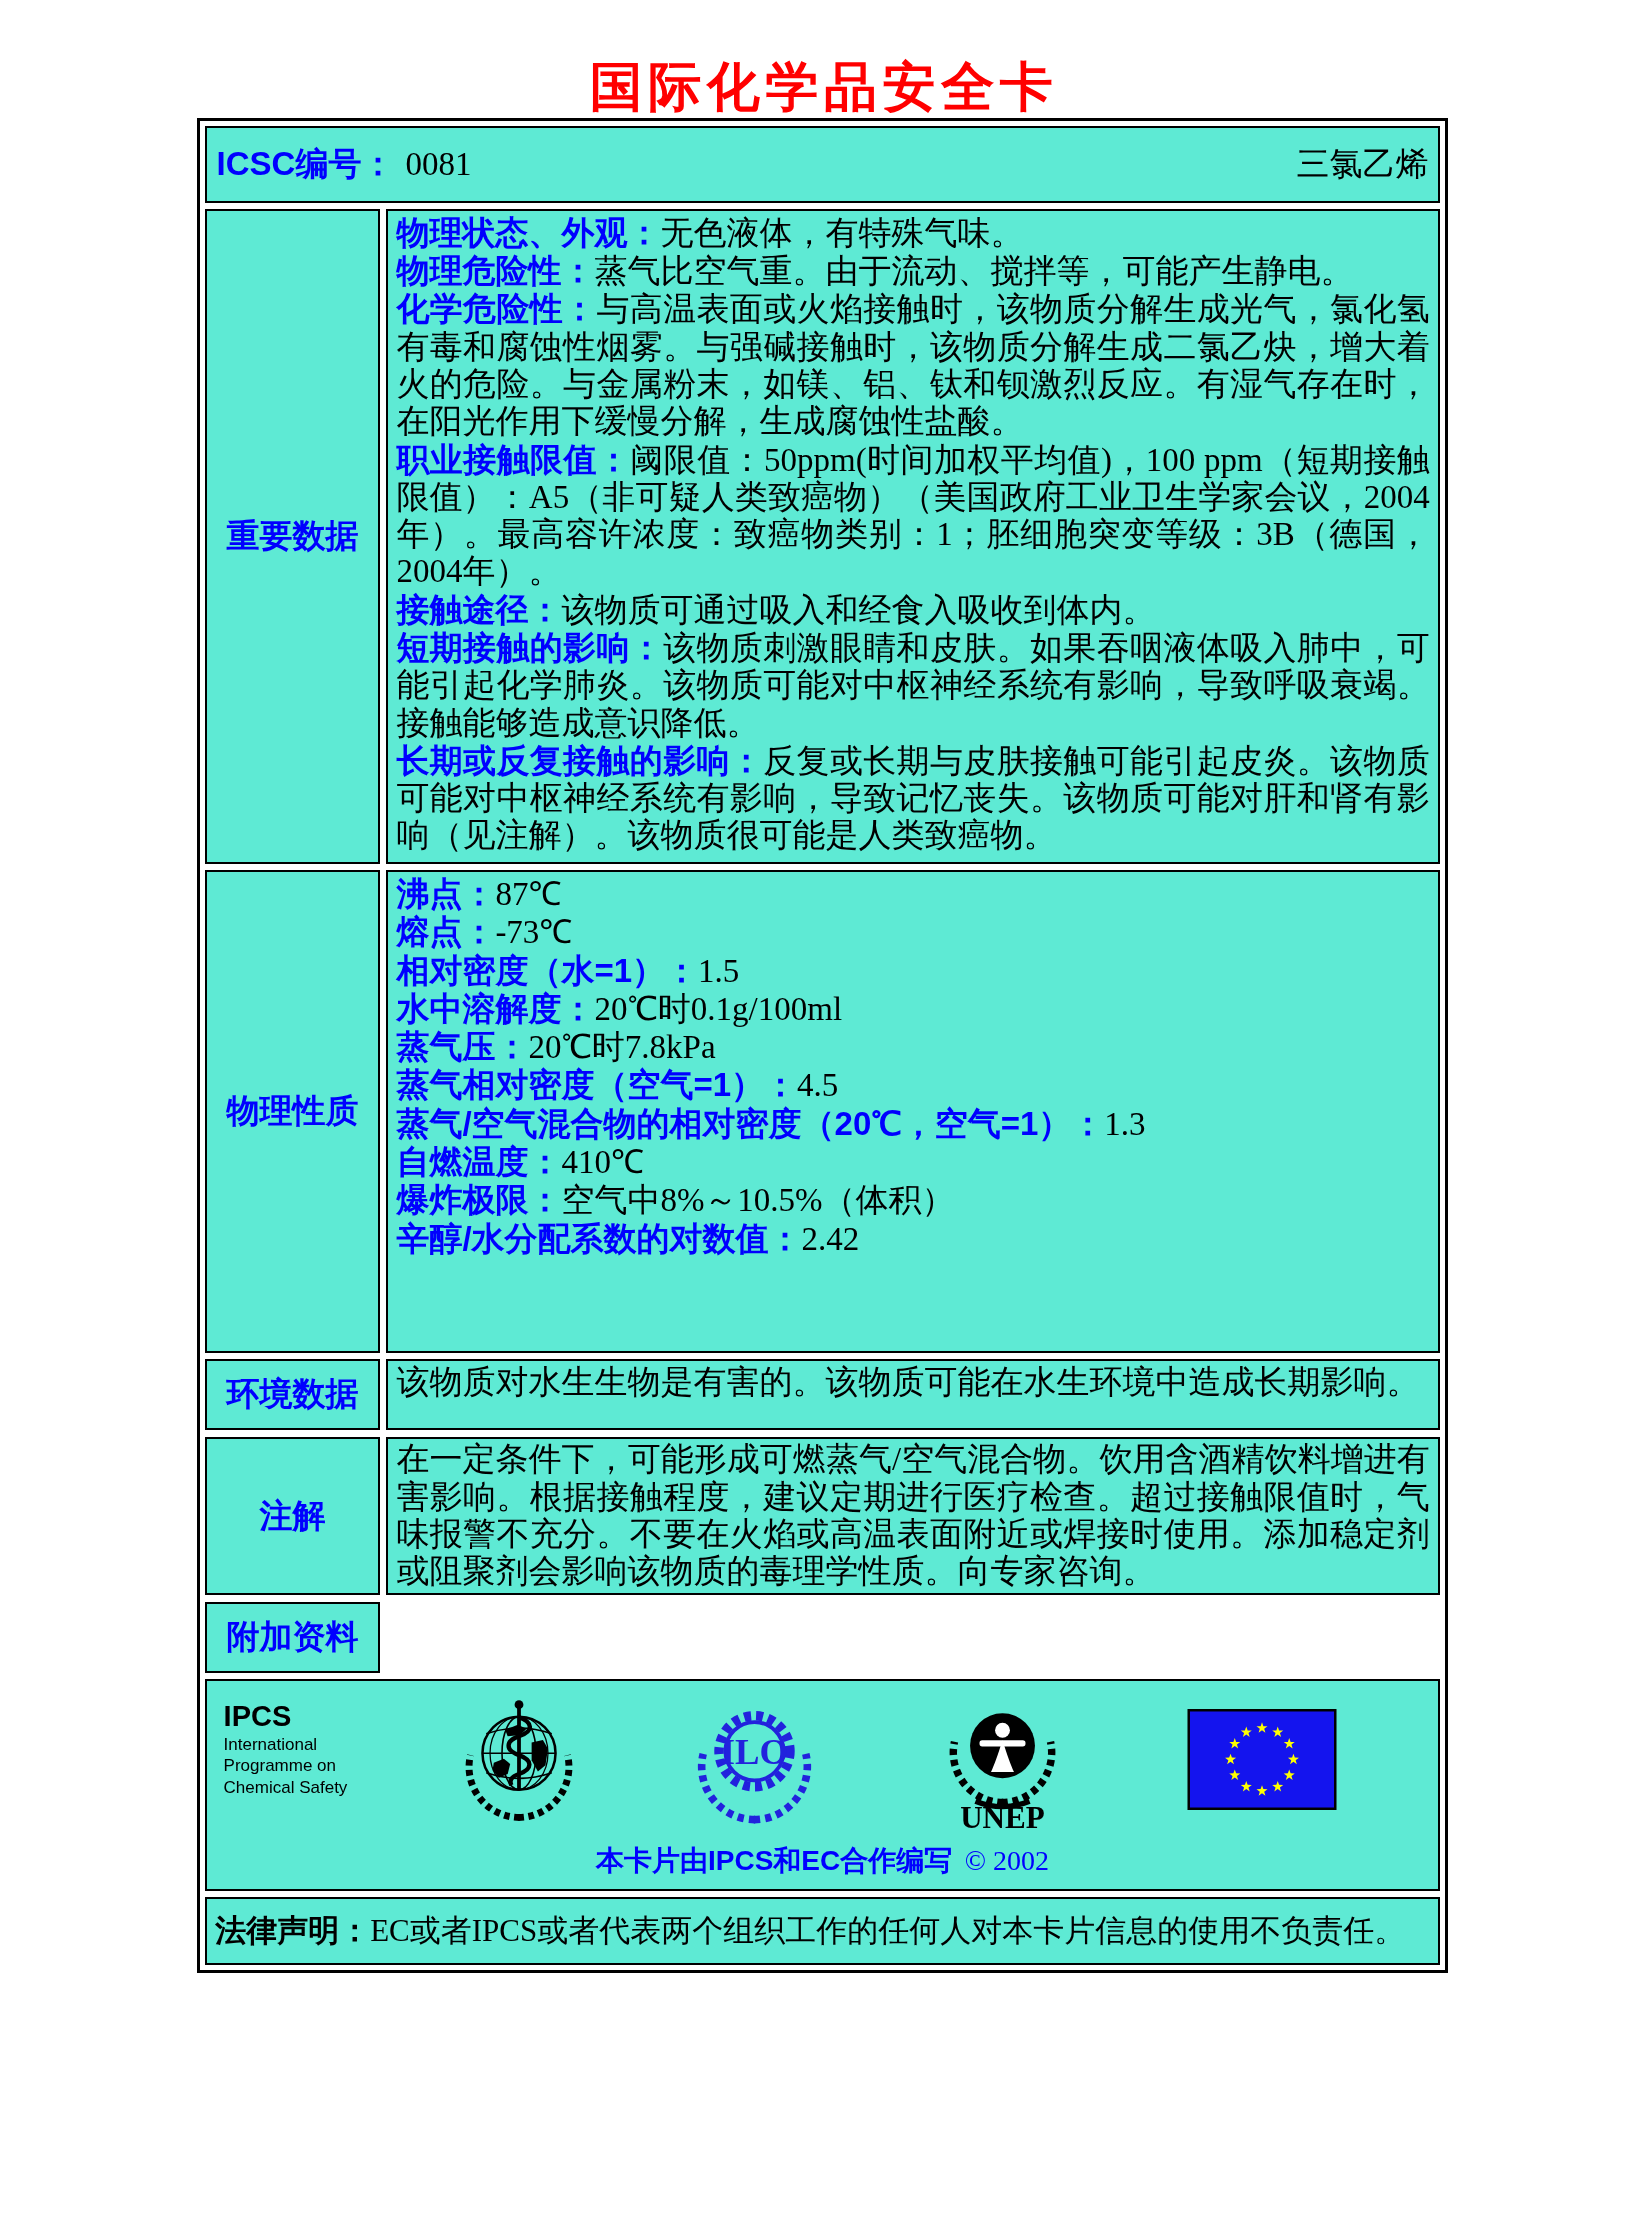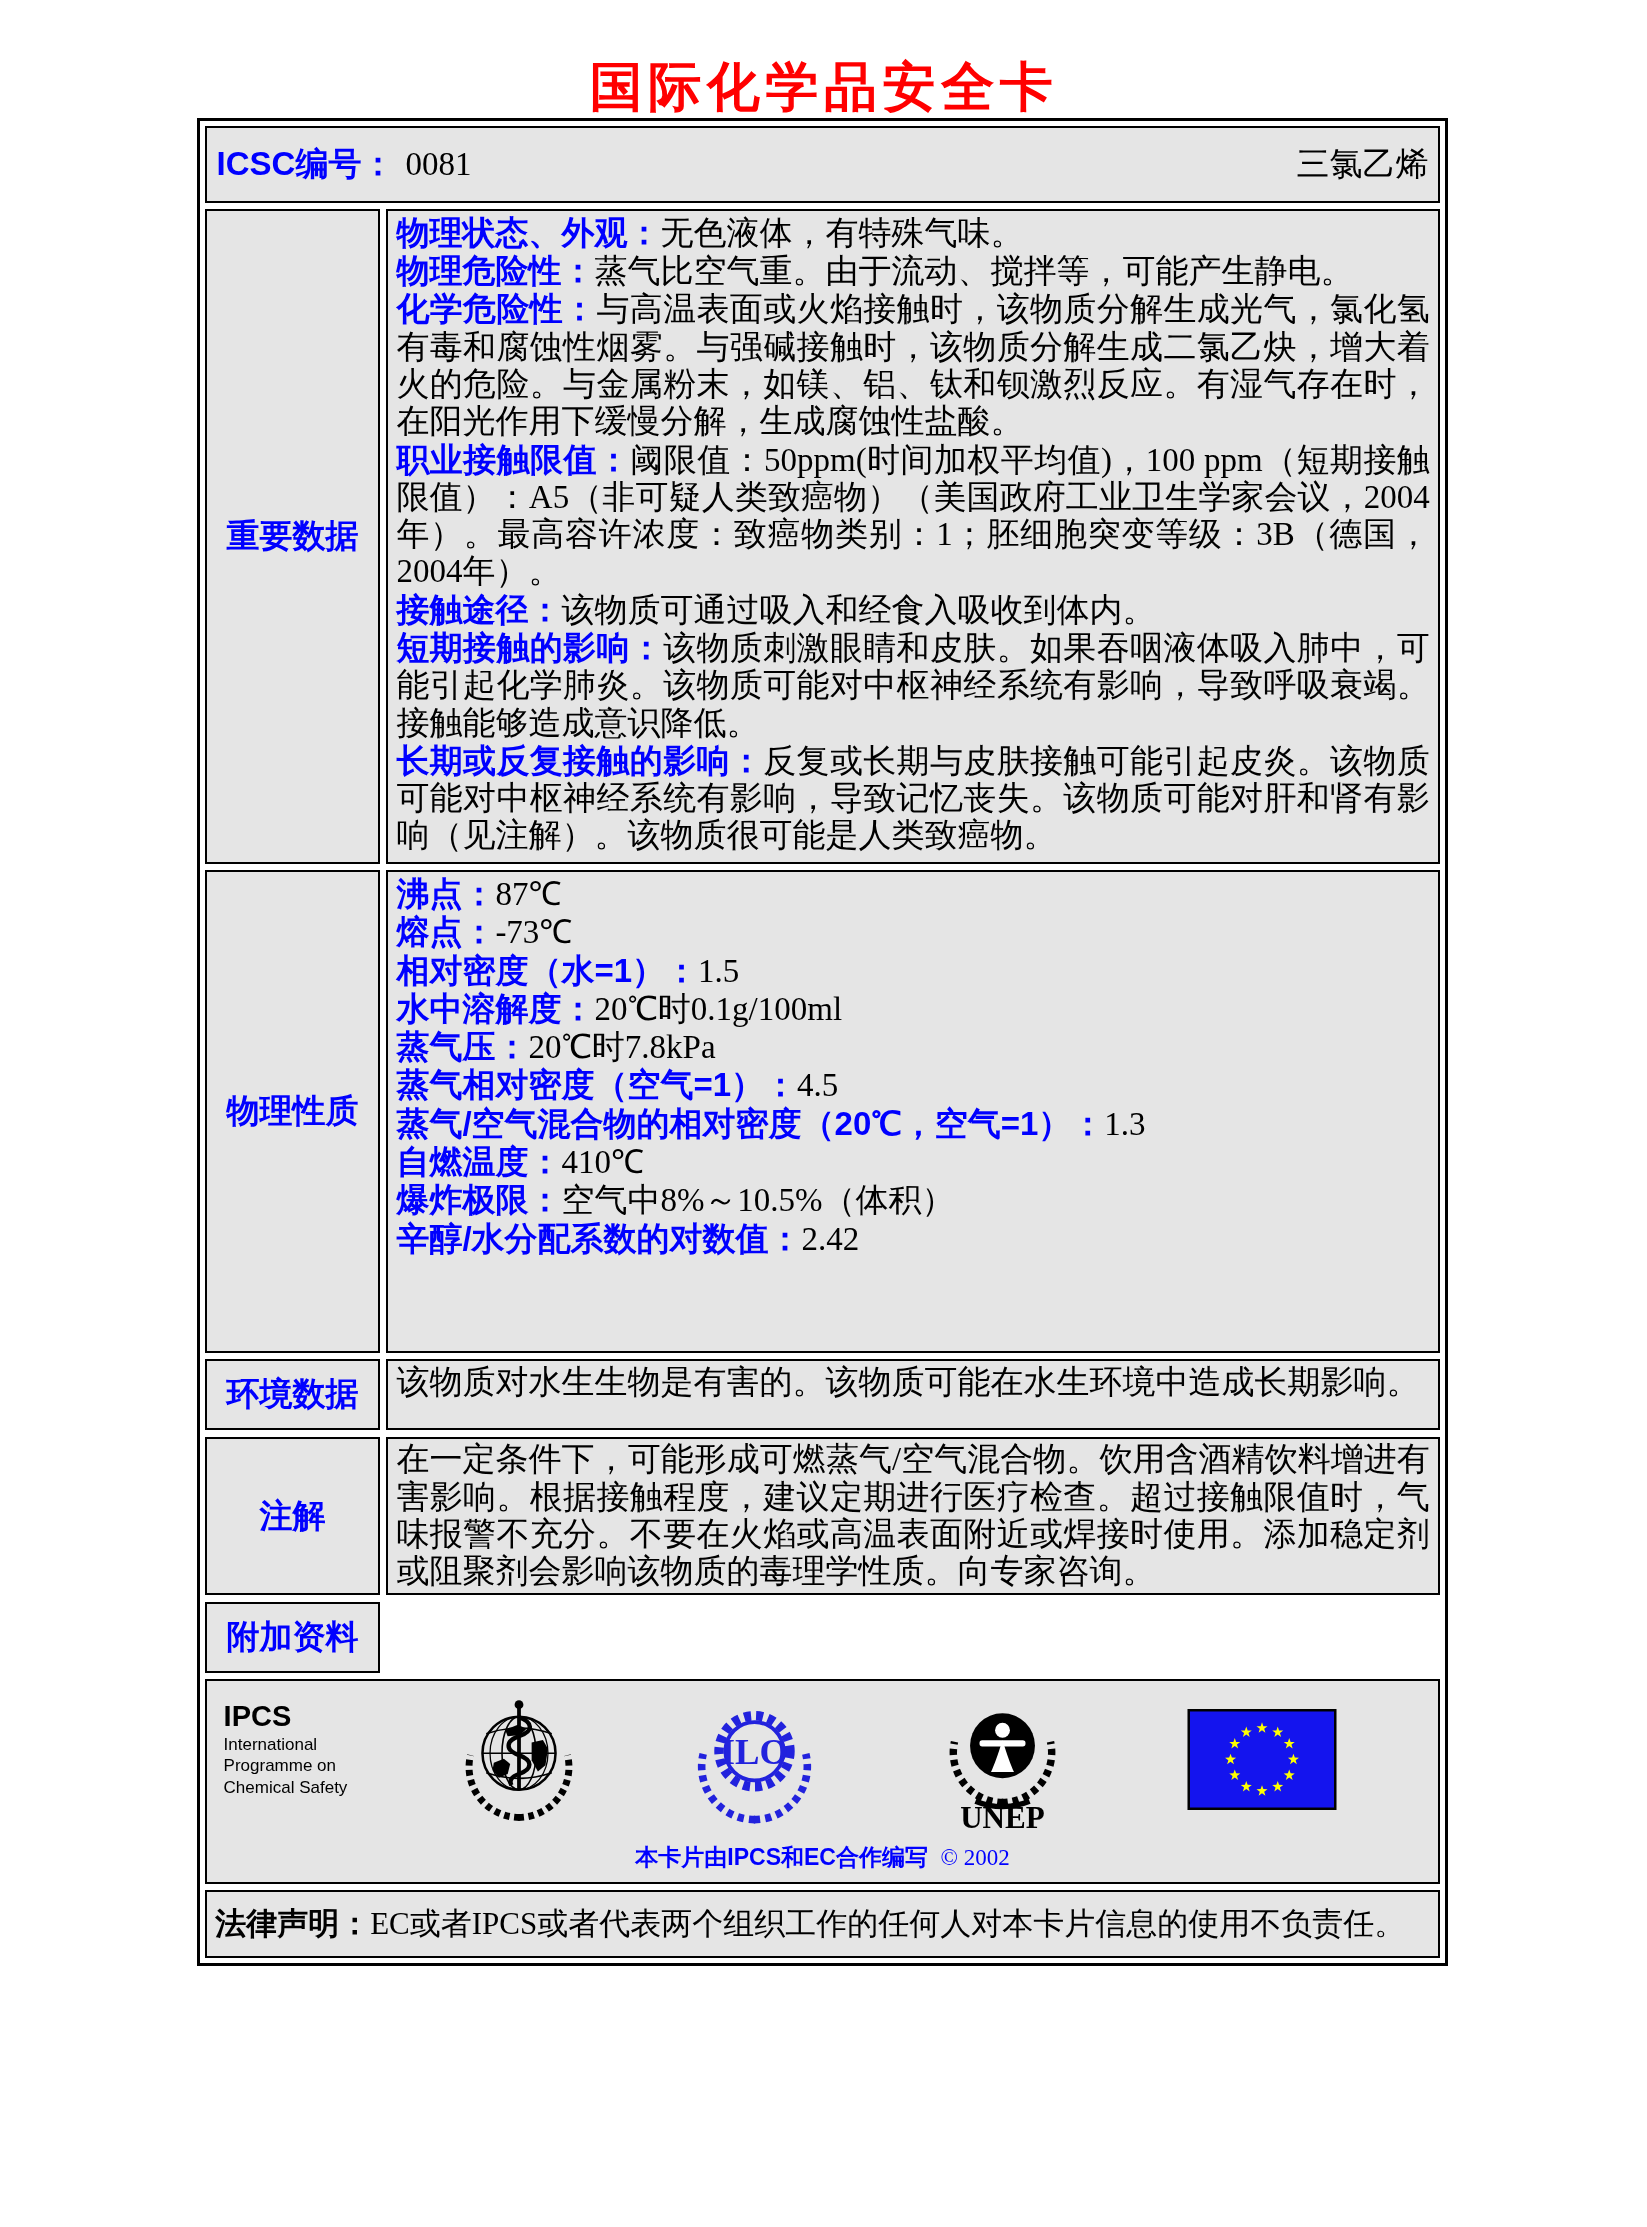--- a/index.html
+++ b/index.html
@@ -12,21 +12,21 @@
     font-family:"Liberation Serif", serif; font-weight:bold;
     font-size:53px; color:#ff0000; letter-spacing:5.6px;
   }
   .card {
     position:absolute; left:197px; top:118px; width:1251px;
     box-sizing:border-box; background:#fff;
     border:3.5px solid #000; padding:4.9px;
     display:flex; flex-direction:column; gap:6.2px;
   }
   .row { display:flex; gap:6.2px; }
-  .cell { border:2.8px solid #000; box-sizing:border-box; background:#e5e5e5; }
+  .cell { border:2.8px solid #000; box-sizing:border-box; background:#5eead4; }
   .label-cell {
     flex:0 0 175px; display:flex; align-items:center; justify-content:center;
     color:#0000ff; font-family:"Liberation Sans", sans-serif;
     font-weight:bold; font-size:33px; text-align:center; padding:11px;
   }
   .content-cell {
     flex:1; padding:2.8px 8.3px; font-size:33px; line-height:1.13;
     text-align:justify;
   }
   .row-important .content-cell { min-height:655px; }
@@ -47,21 +47,21 @@
     padding:2.8px 89px 0 4.2px;
   }
   .ipcs-block { font-family:"Liberation Sans", sans-serif; padding-top:7px; }
   .ipcs-title { font-size:29px; font-weight:bold; line-height:1.15; }
   .ipcs-line  { font-size:17px; line-height:1.28; }
   .logo { display:block; }
   .eu-flag-wrap { margin-top:15.3px; }
   .credit-line {
     text-align:center; margin-top:7px;
     font-family:"Liberation Sans", sans-serif; font-weight:bold;
-    font-size:23px; color:#0000ff;
+    font-size:28px; color:#0000ff;
   }
   .copyright { font-weight:normal; margin-left:12.5px; font-family:"Liberation Serif", serif; }
   .legal-cell { flex:1; padding:11px 8.3px; font-size:31px; }
   .legal-label { font-weight:bold; font-family:"Liberation Sans", sans-serif; }
 </style>
 </head>
 <body>
 
 <h1 class="doc-title">国际化学品安全卡</h1>
 

